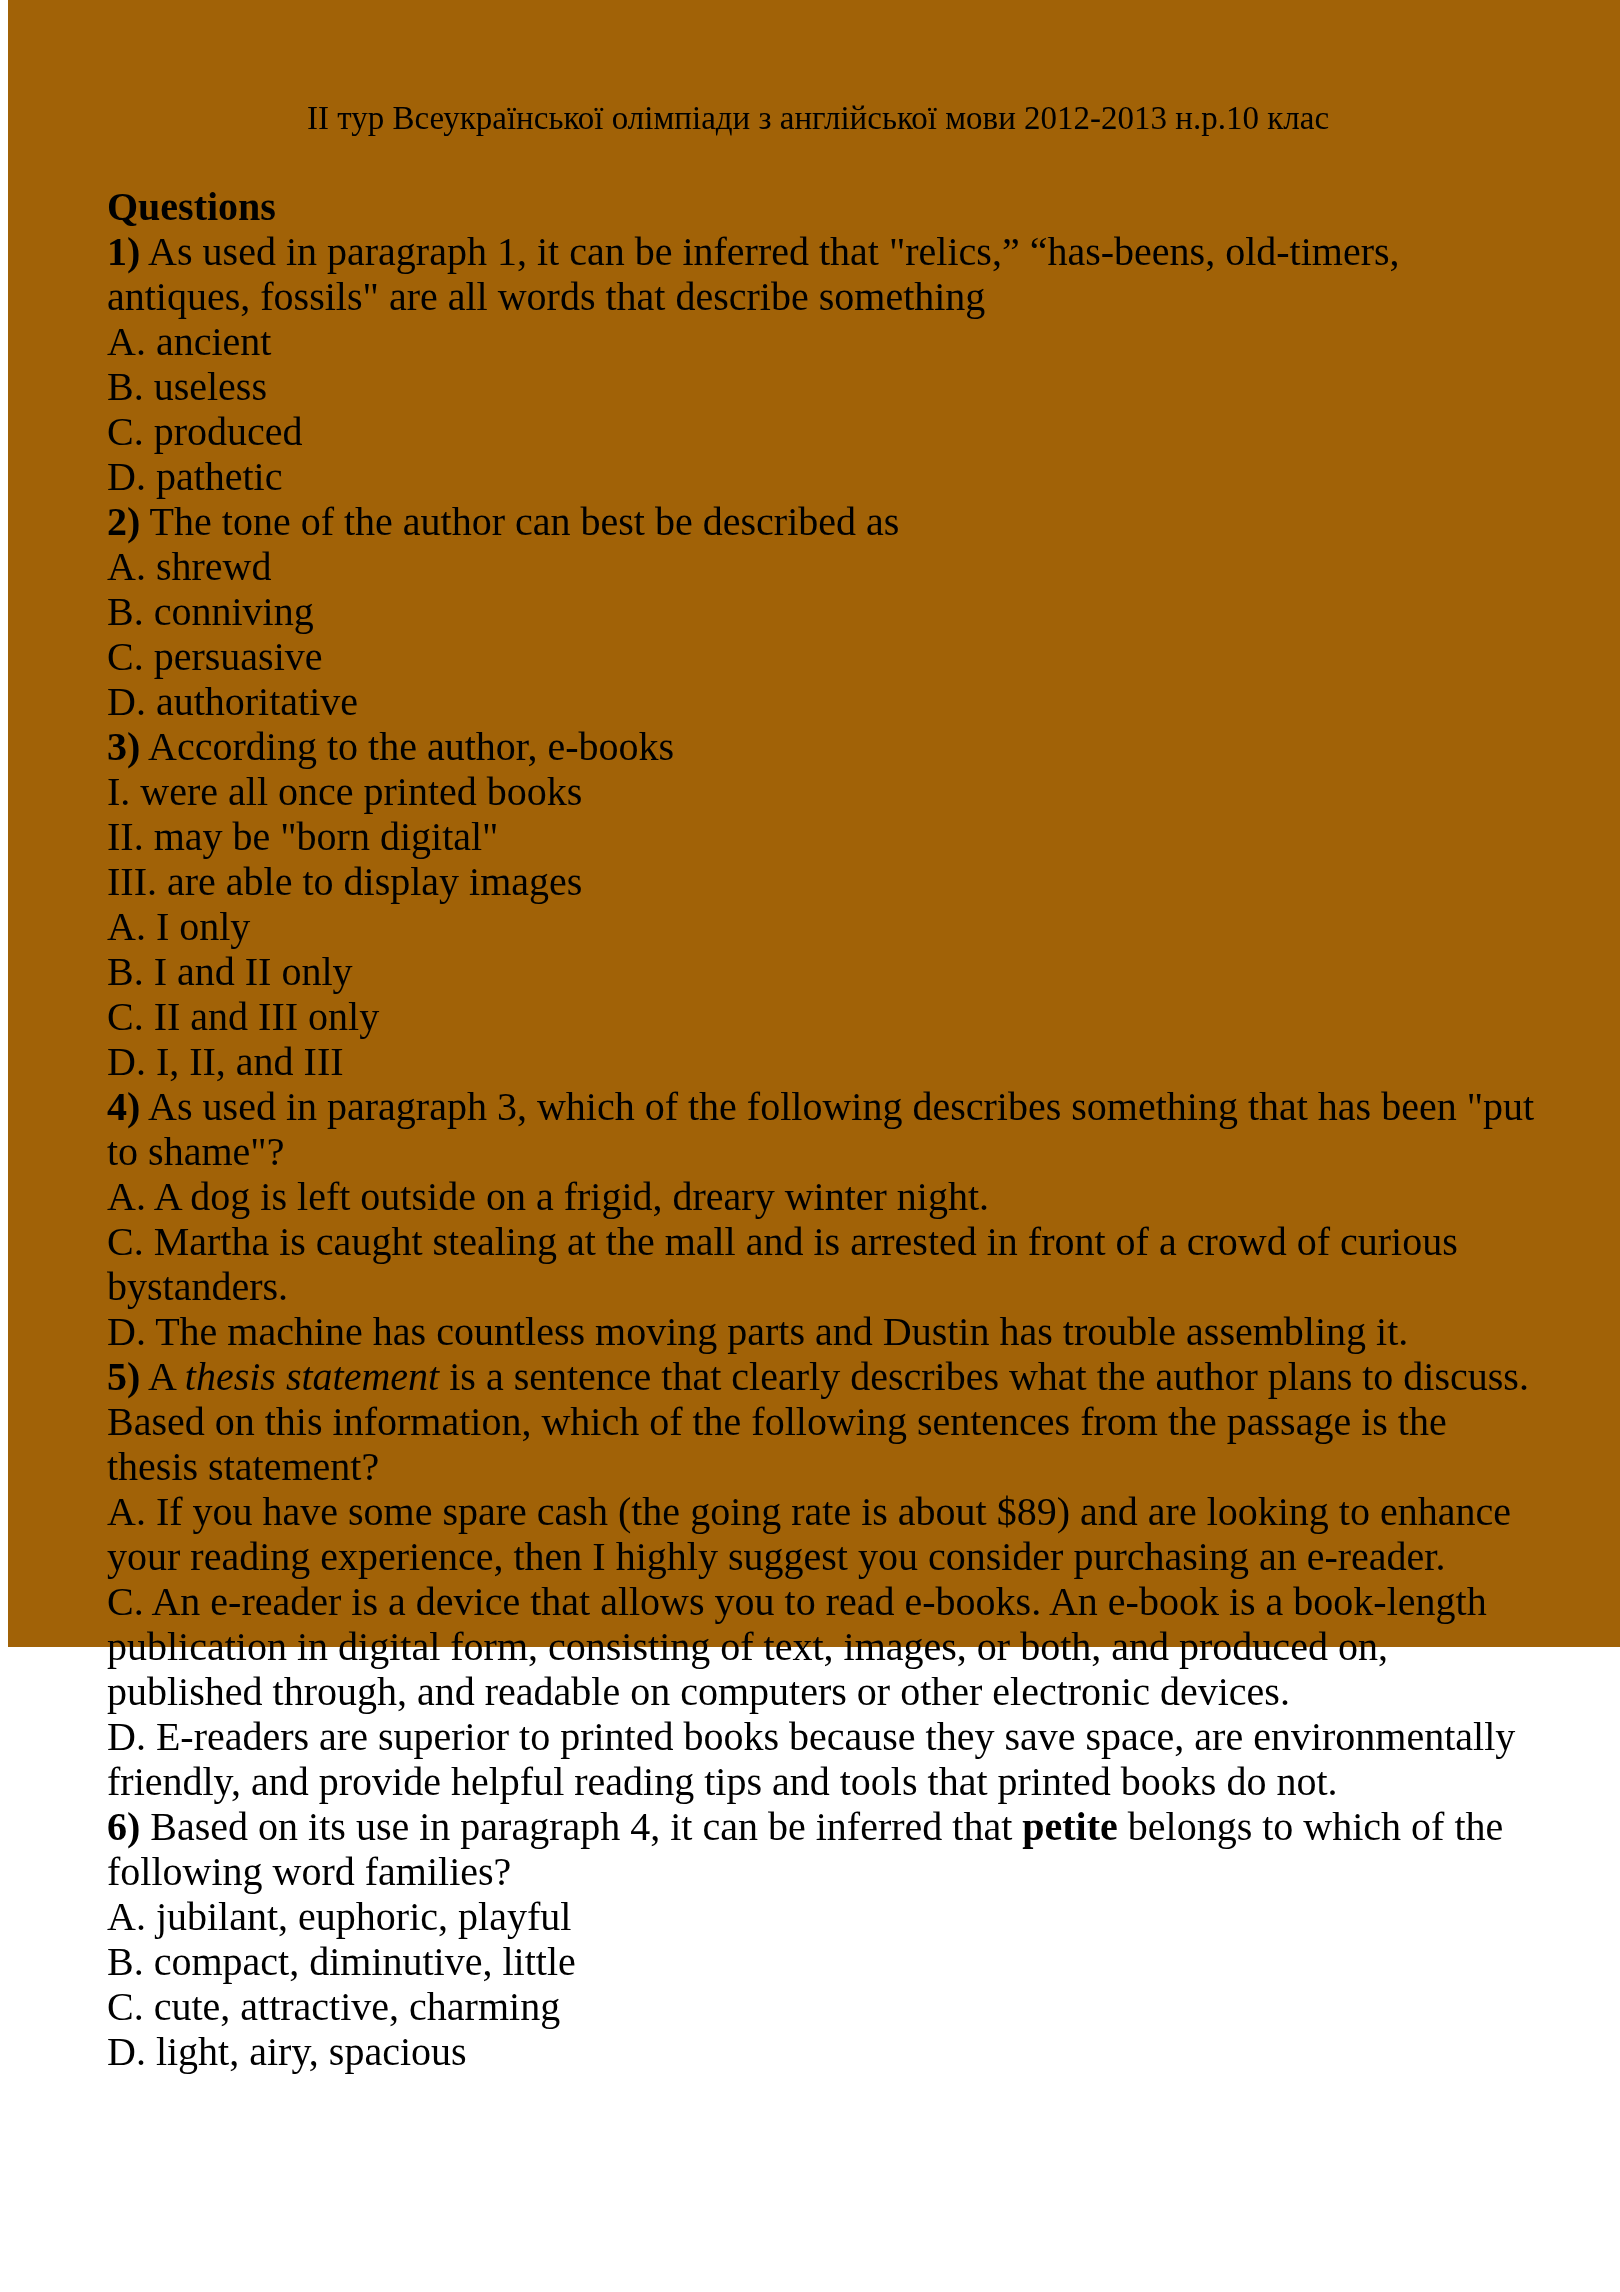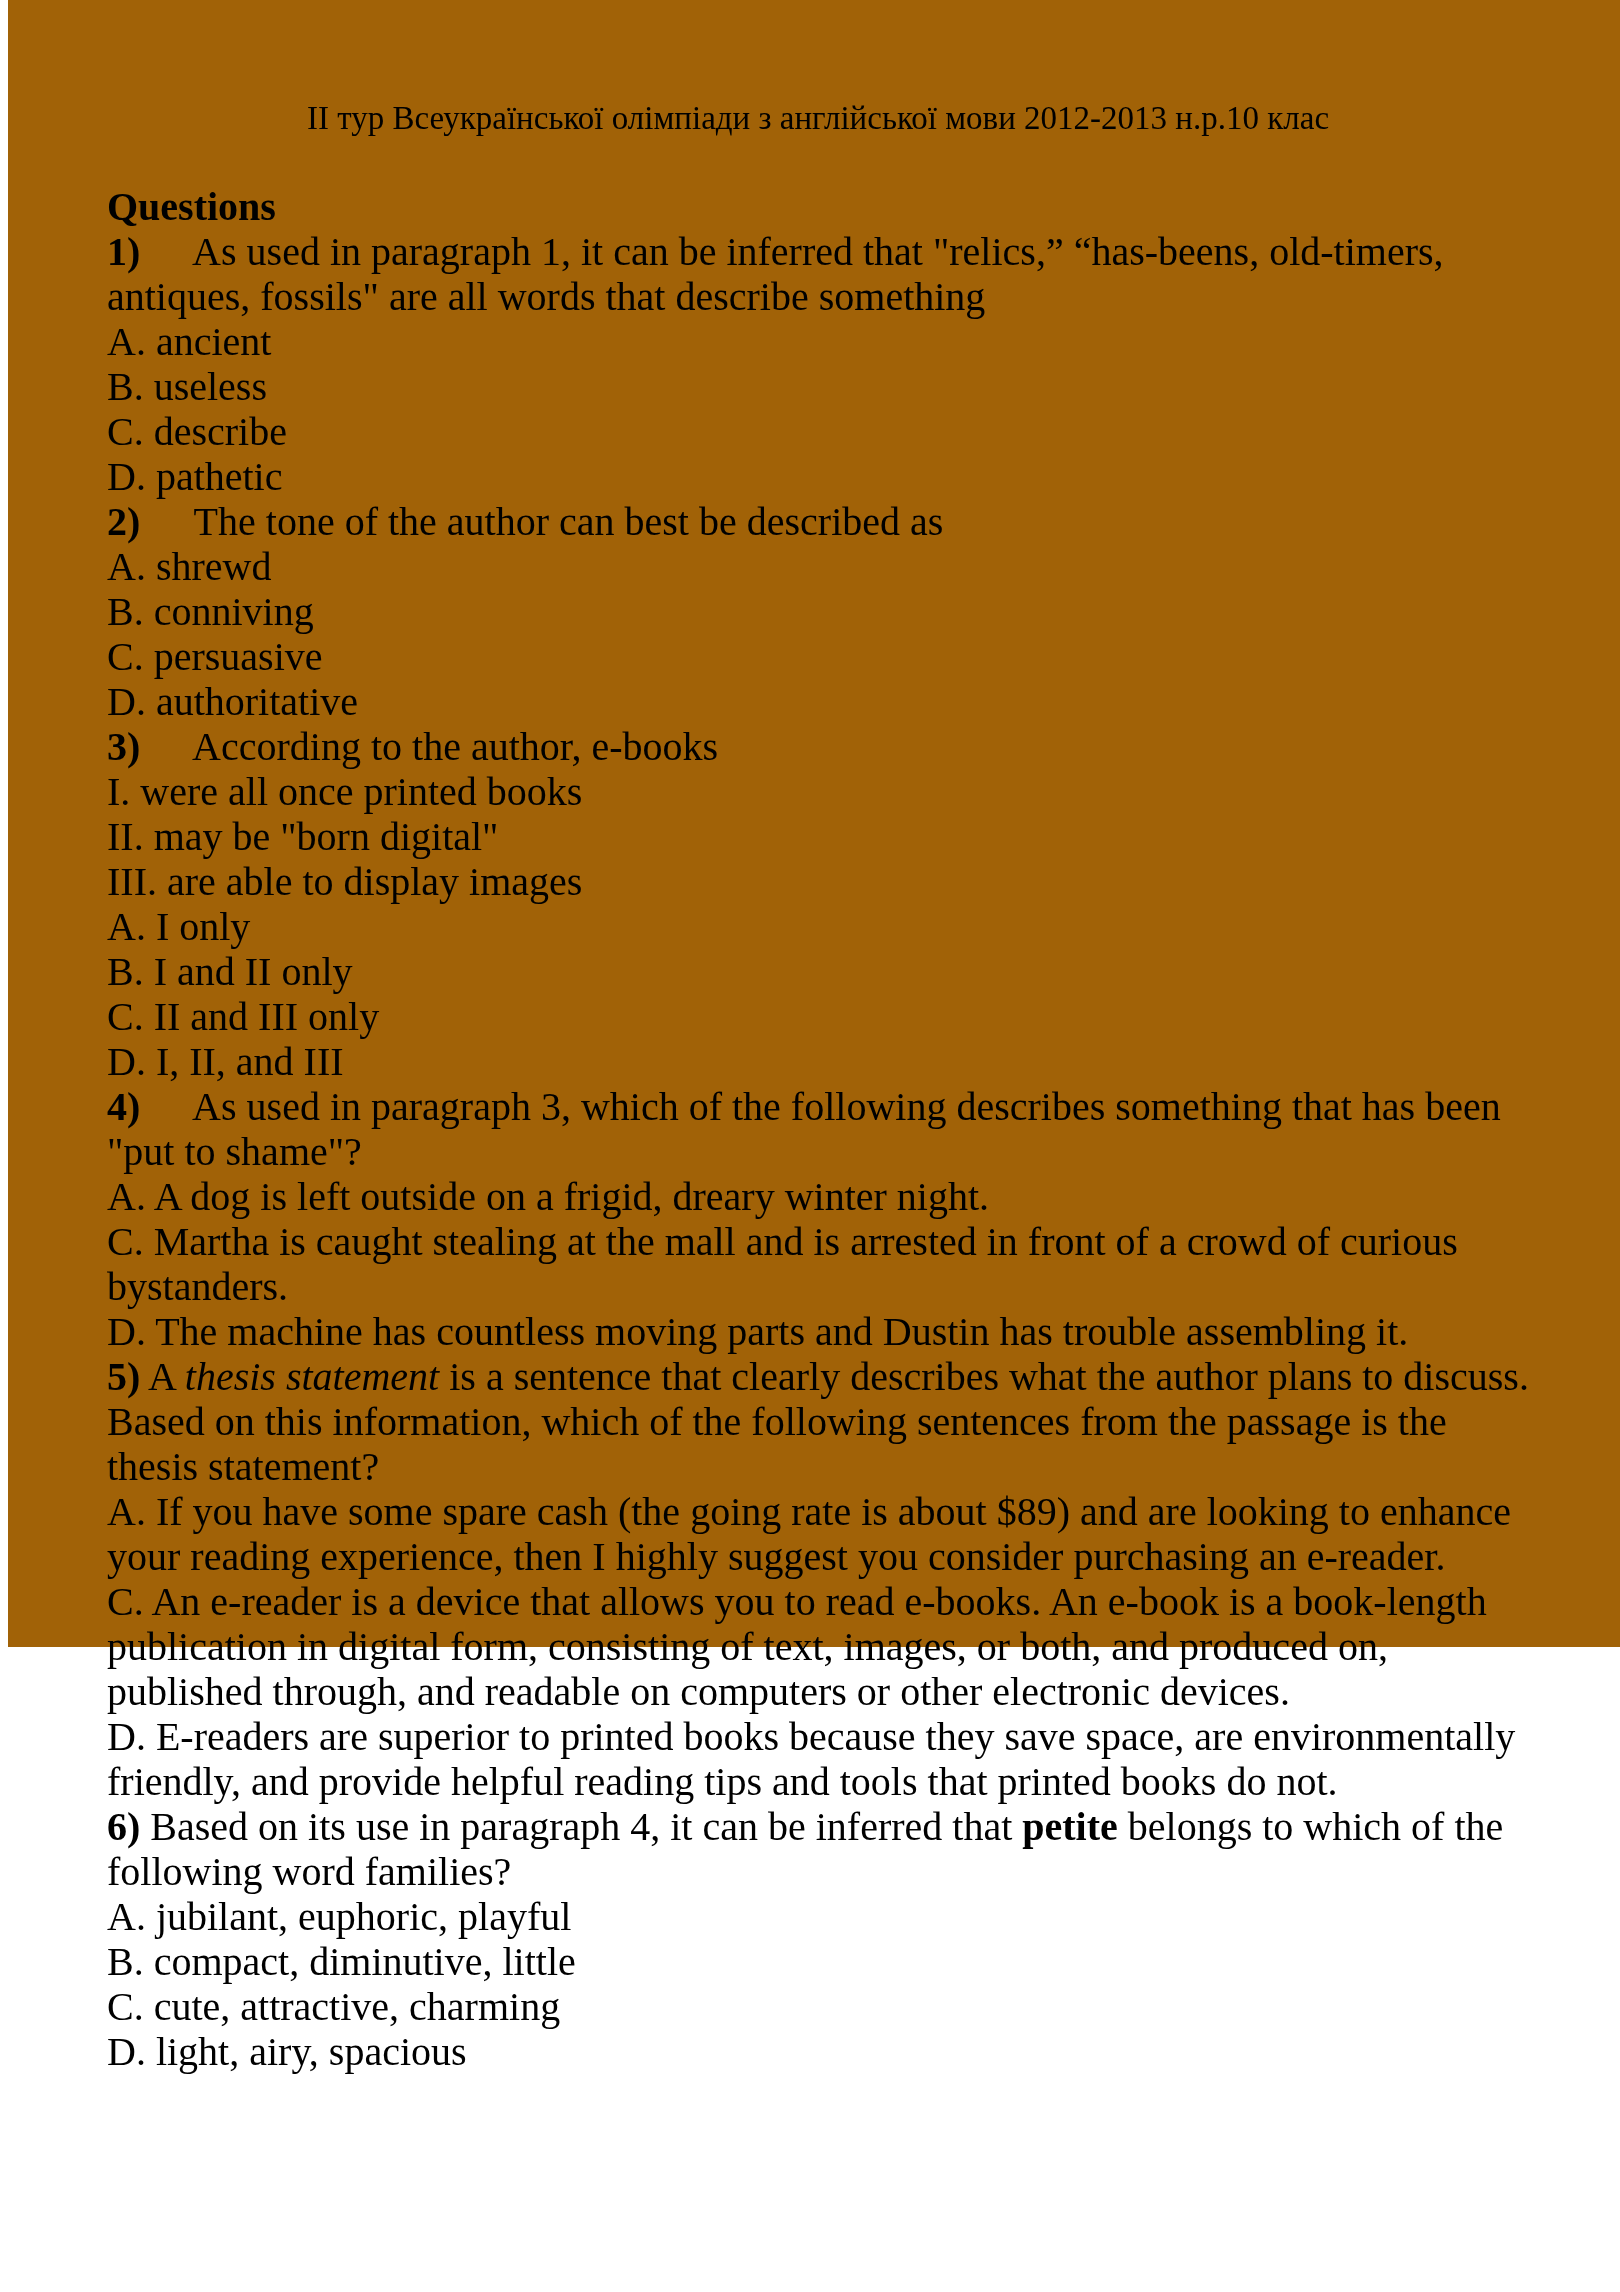--- a/index.html
+++ b/index.html
@@ -46,21 +46,20 @@
       display: block;
     }
     .question {
       display: block;
     }
     .q-num {
       font-weight: bold;
     }
     .q-text {
       display: inline;
-      margin-left: 44px;
     }
     .line {
       display: block;
     }
     .opt {
       display: block;
     }
     em { font-style: italic; }
     b { font-weight: bold; }
   </style>
@@ -72,21 +71,21 @@
   <div class="header-title">II тур Всеукраїнської олімпіади з англійської мови 2012-2013 н.р.10 клас</div>
 
   <div class="content">
 
     <span class="section-heading">Questions</span>
 
     <div class="question">
       <span class="line"><span class="q-num">1)</span><span class="q-text"> As used in paragraph 1, it can be inferred that "relics,” “has-beens, old-timers, antiques, fossils" are all words that describe something</span></span>
       <span class="opt">A. ancient</span>
       <span class="opt">B. useless</span>
-      <span class="opt">C. describe</span>
+      <span class="opt">C. produced</span>
       <span class="opt">D. pathetic</span>
     </div>
 
     <div class="question">
       <span class="line"><span class="q-num">2)</span><span class="q-text"> The tone of the author can best be described as</span></span>
       <span class="opt">A. shrewd</span>
       <span class="opt">B. conniving</span>
       <span class="opt">C. persuasive</span>
       <span class="opt">D. authoritative</span>
     </div>

